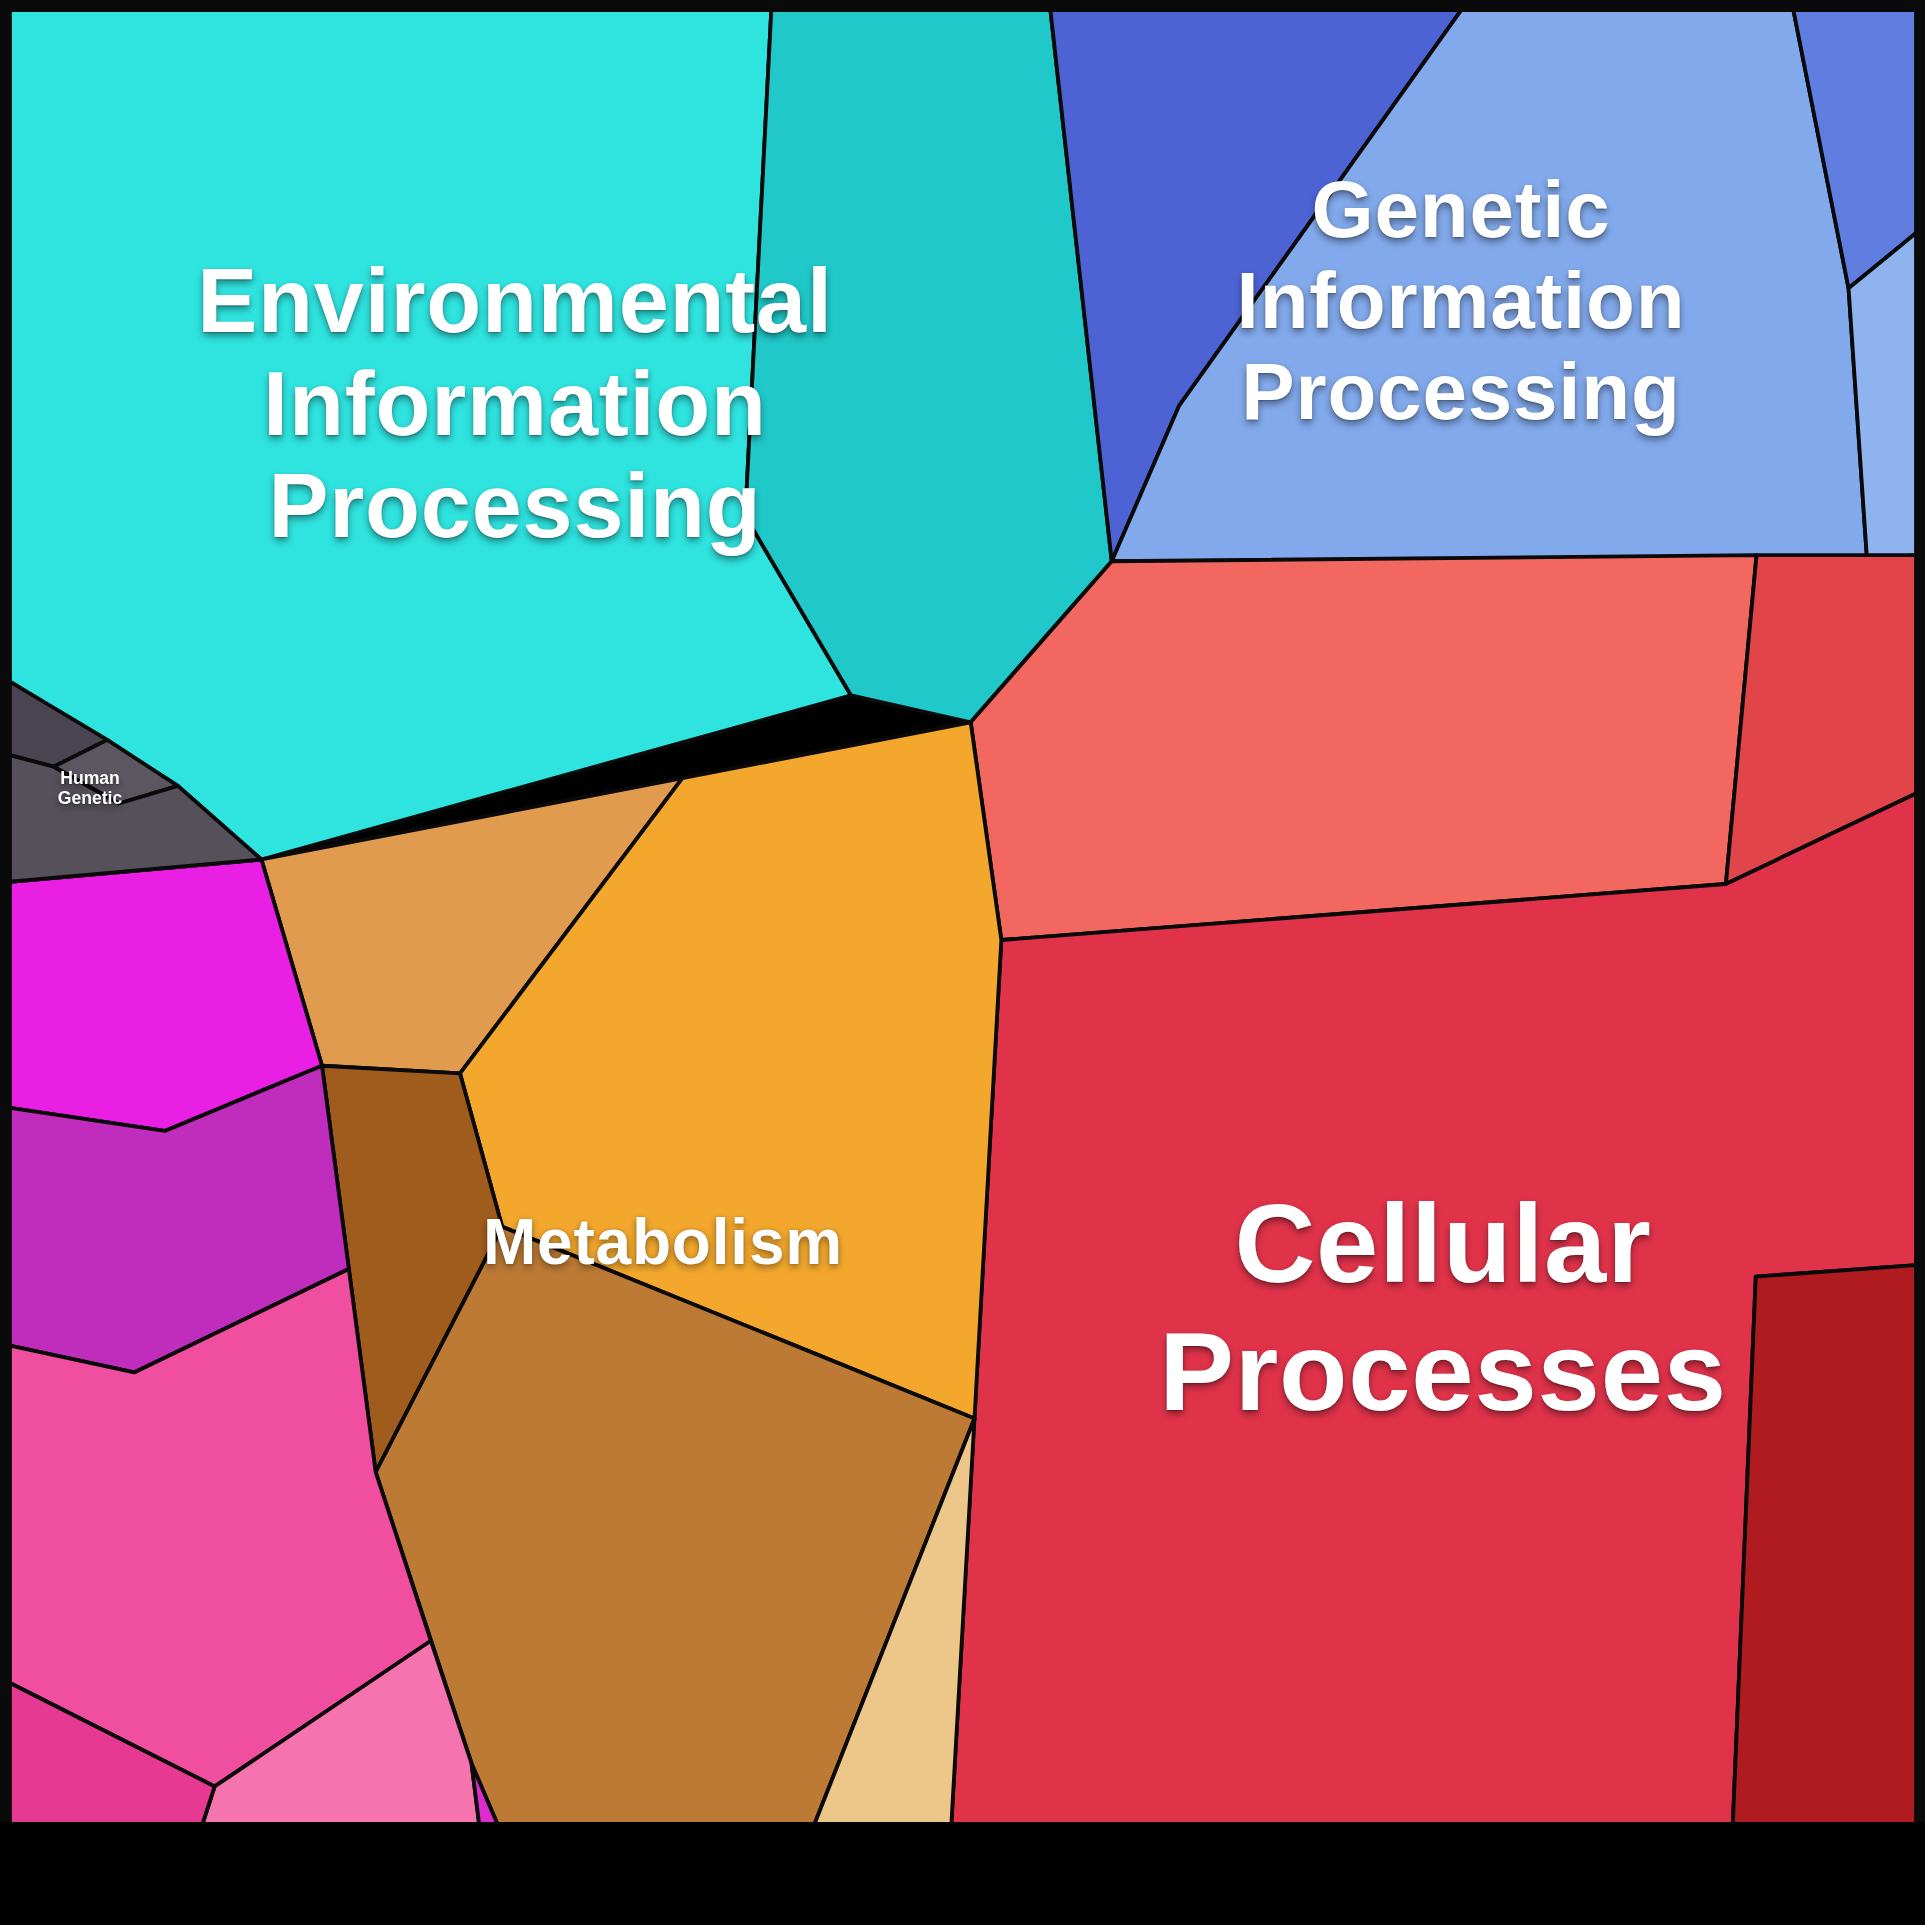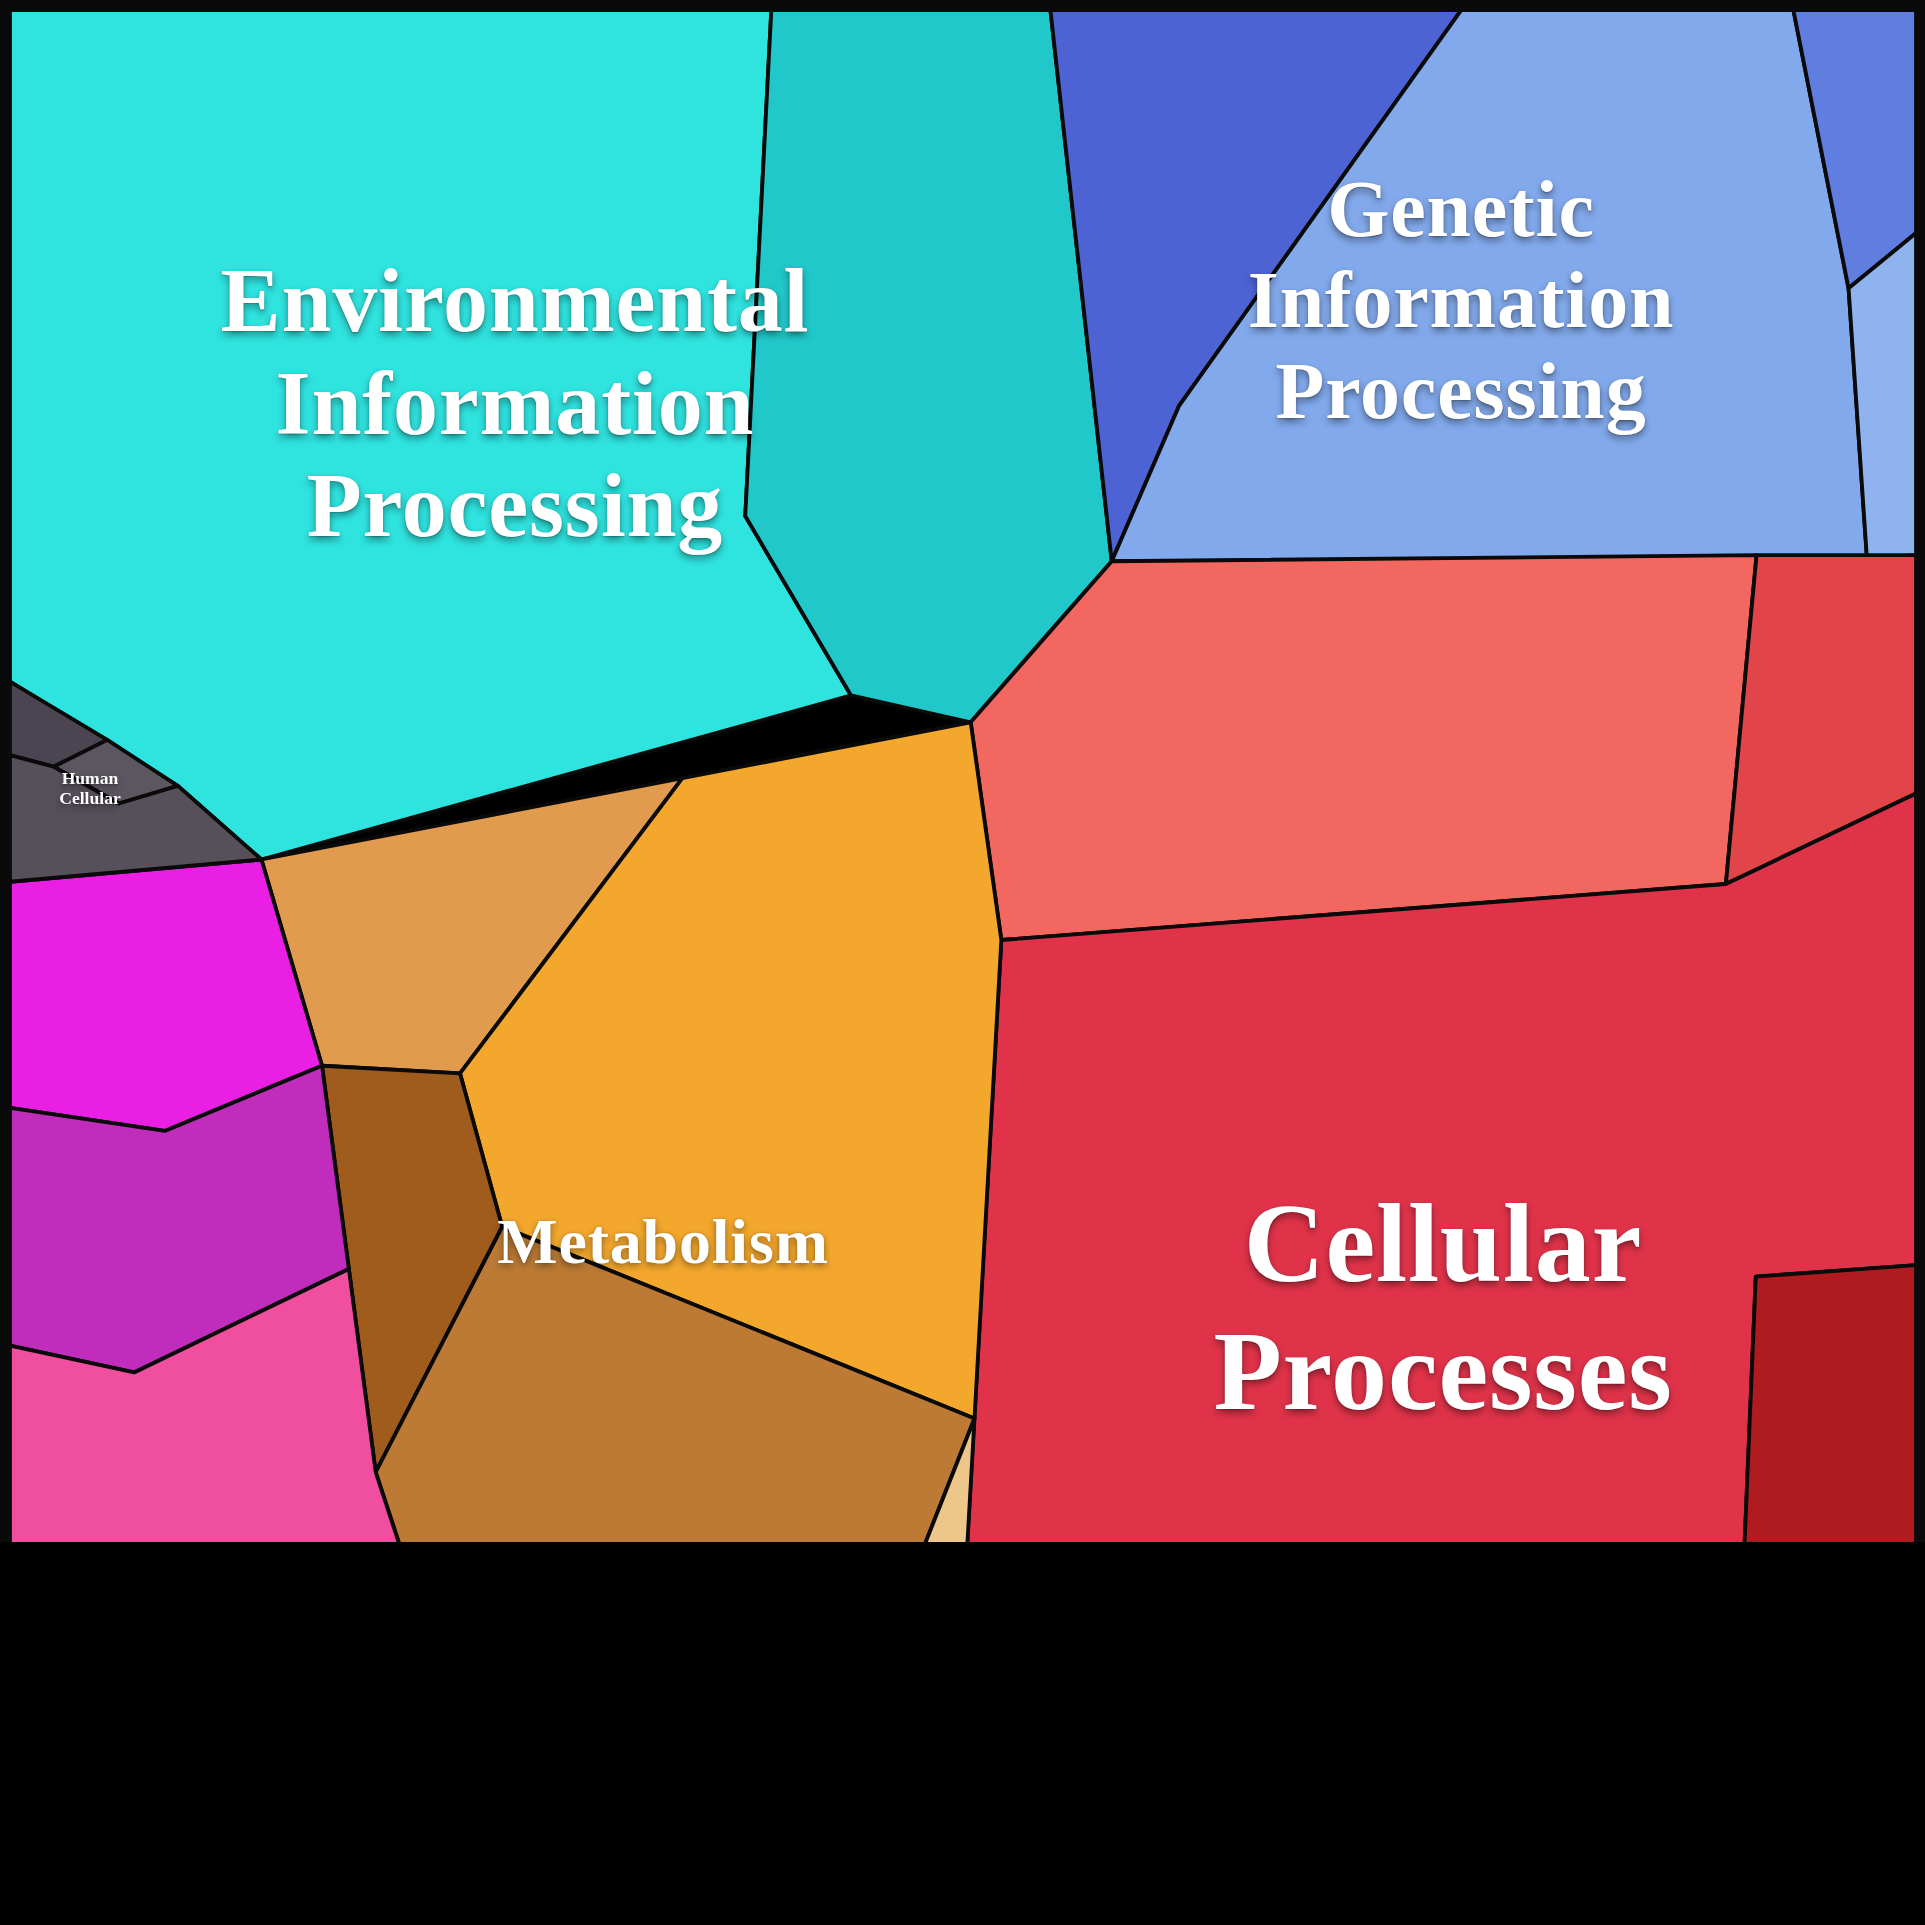--- a/index.html
+++ b/index.html
@@ -1,22 +1,22 @@
 <!DOCTYPE html>
 <html style="font-size:12.3px"><head>
 <meta charset="utf-8">
 <style>
   html, body { margin: 0; padding: 0; background: #000; }
   body { width: 1926px; height: 1926px; }
   .stage {
     position: relative;
     width: 1926px;
-    height: 1542px;
+    height: 1822px;
     background: #000;
-    font-family: Liberation Serif, serif;
+    font-family: Liberation Sans, sans-serif;
     overflow: hidden;
   }
   .stage svg { position: absolute; inset: 0; display: block; }
   .cell { stroke: #0a0a0a; stroke-width: 5; stroke-linejoin: round; }
   .cell-label {
     position: absolute;
     transform: translate(-50%, -50%);
     color: #ffffff;
     font-weight: bold;
     text-align: center;
@@ -75,15 +75,15 @@
   <div class="cell-label label-eip">Environmental
 Information
 Processing</div>
   <div class="cell-label label-gip">Genetic
 Information
 Processing</div>
   <div class="cell-label label-met">Metabolism</div>
   <div class="cell-label label-cp">Cellular
 Processes</div>
   <div class="cell-label label-hd">Human
-Cellular</div>
+Genetic</div>
 </figure>
 
 
 </body></html>

